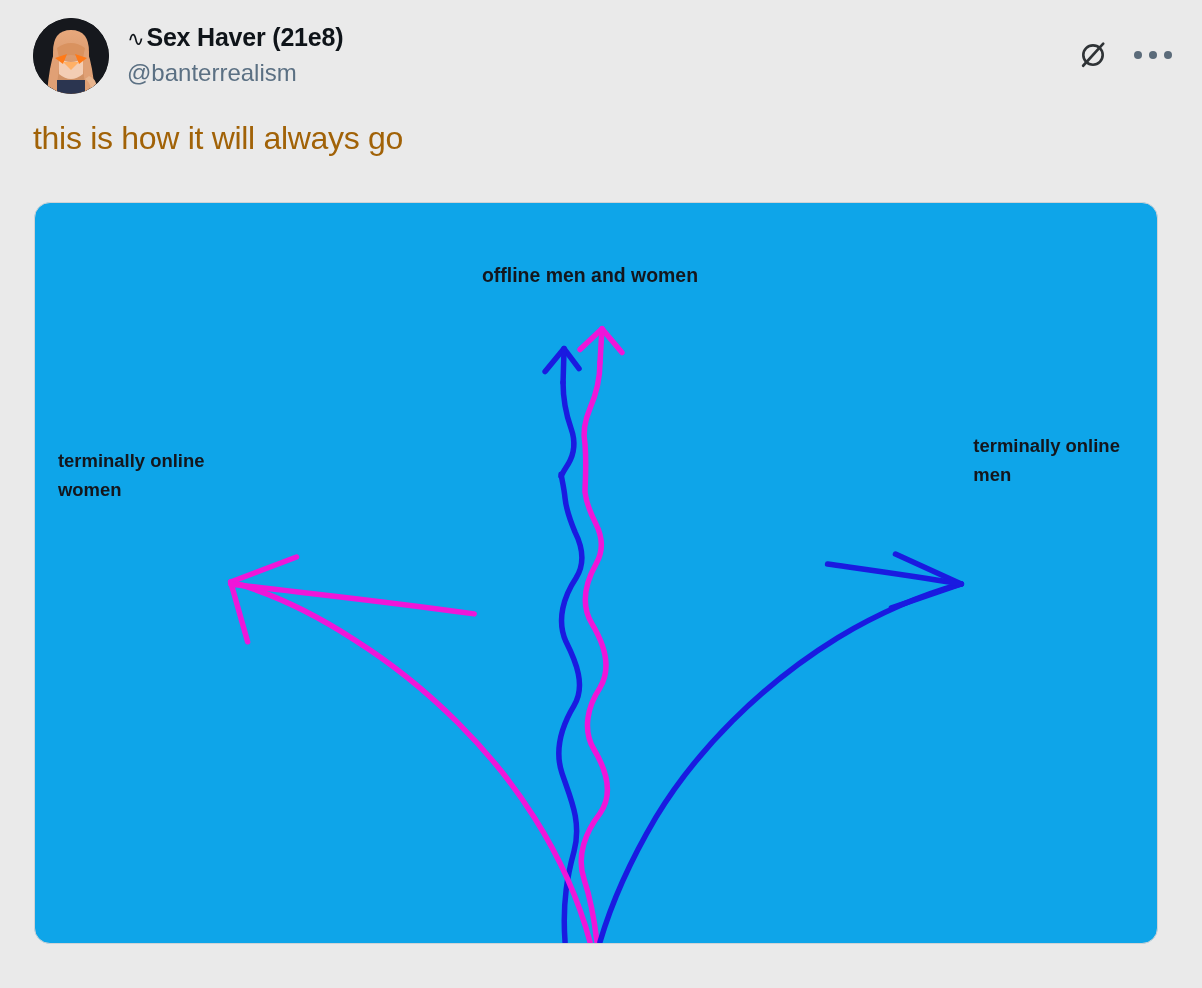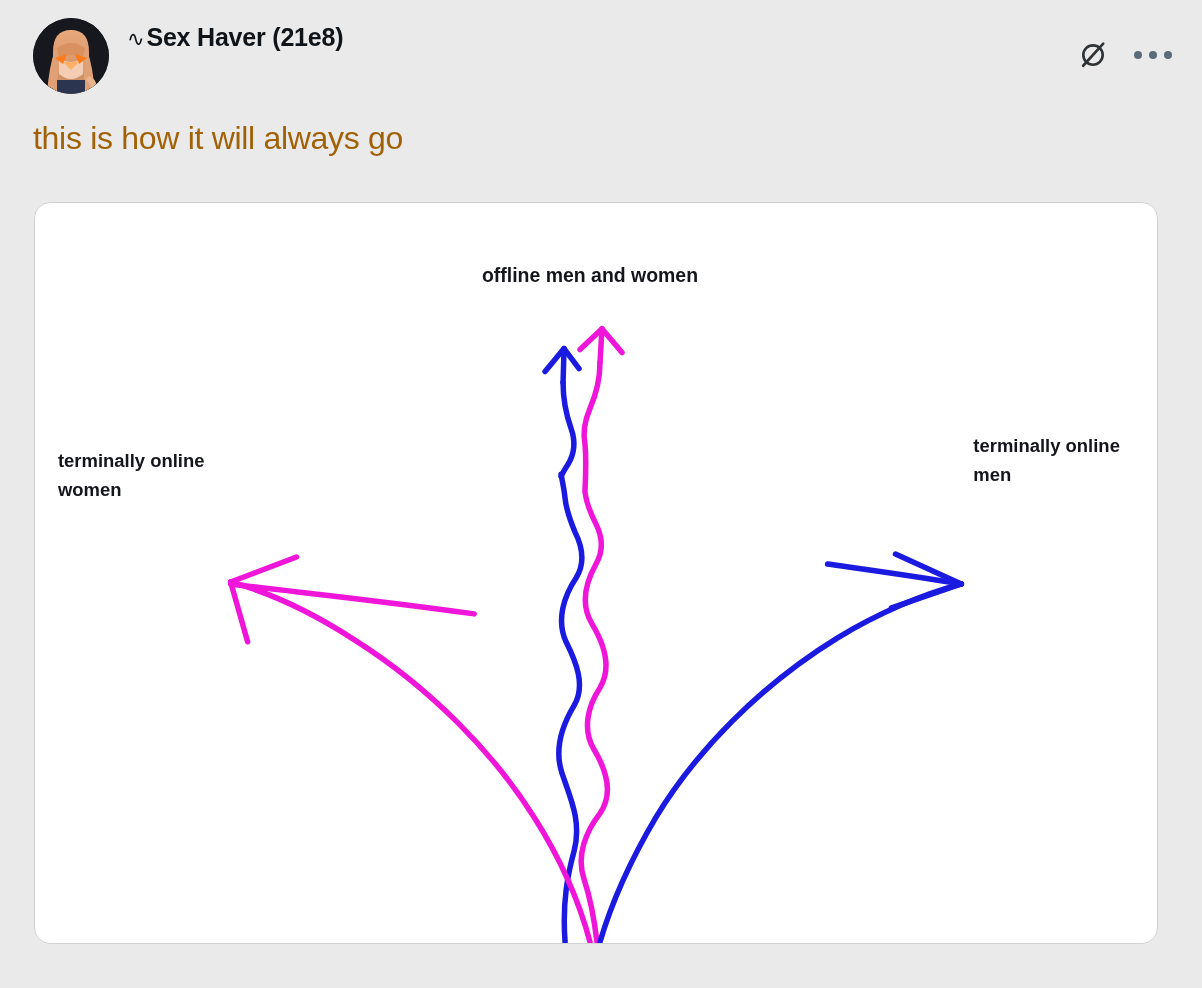--- a/index.html
+++ b/index.html
@@ -114,21 +114,21 @@
   
   .media-card {
     position: absolute;
     left: 34px;
     top: 202px;
     width: 1124px;
     height: 742px;
     box-sizing: border-box;
     border: 1px solid #cfd3d6;
     border-radius: 16px;
-    background: #ffffff;
+    background: #0ea5e9;
     overflow: hidden;
   }
   .media-card svg {
     display: block;
     width: 100%;
     height: 100%;
   }
 
   .diagram-label {
     font-family: "Liberation Sans", sans-serif;
@@ -167,20 +167,21 @@
           <path d="M54 40 L42 36 L46 46 Z" fill="#ff7a18"></path>
           <path d="M30 44 L46 44 L38 52 Z" fill="#ffb066"></path>
           <rect x="24" y="62" width="28" height="14" fill="#2b3550"></rect>
           <path d="M56 58 q6 2 8 10 l-6 2 q-2-7-6-9 Z" fill="#e8b48d"></path>
         </g>
       </svg>
     </div>
 
     <div class="author-block">
       <div class="display-name"><span class="name-tilde">∿</span><span>Sex Haver (21e8)</span></div>
+      <div class="handle">@banterrealism</div>
     </div>
 
     <div class="header-actions">
       <div class="icon-btn">
         <svg viewBox="0 0 24 24" width="30" height="30" aria-hidden="true">
           <path d="M12 3.2a8.8 8.8 0 1 0 0 17.6 8.8 8.8 0 0 0 0-17.6Zm0 2.1a6.7 6.7 0 0 1 6.7 6.7 6.7 6.7 0 0 1-6.7 6.7 6.7 6.7 0 0 1-6.7-6.7A6.7 6.7 0 0 1 12 5.3Z" fill="#2f3336"></path>
           <path d="M4.1 20.6 20.2 2.9" stroke="#2f3336" stroke-width="2.1" stroke-linecap="round"></path>
         </svg>
       </div>
       <div class="more-dots">

